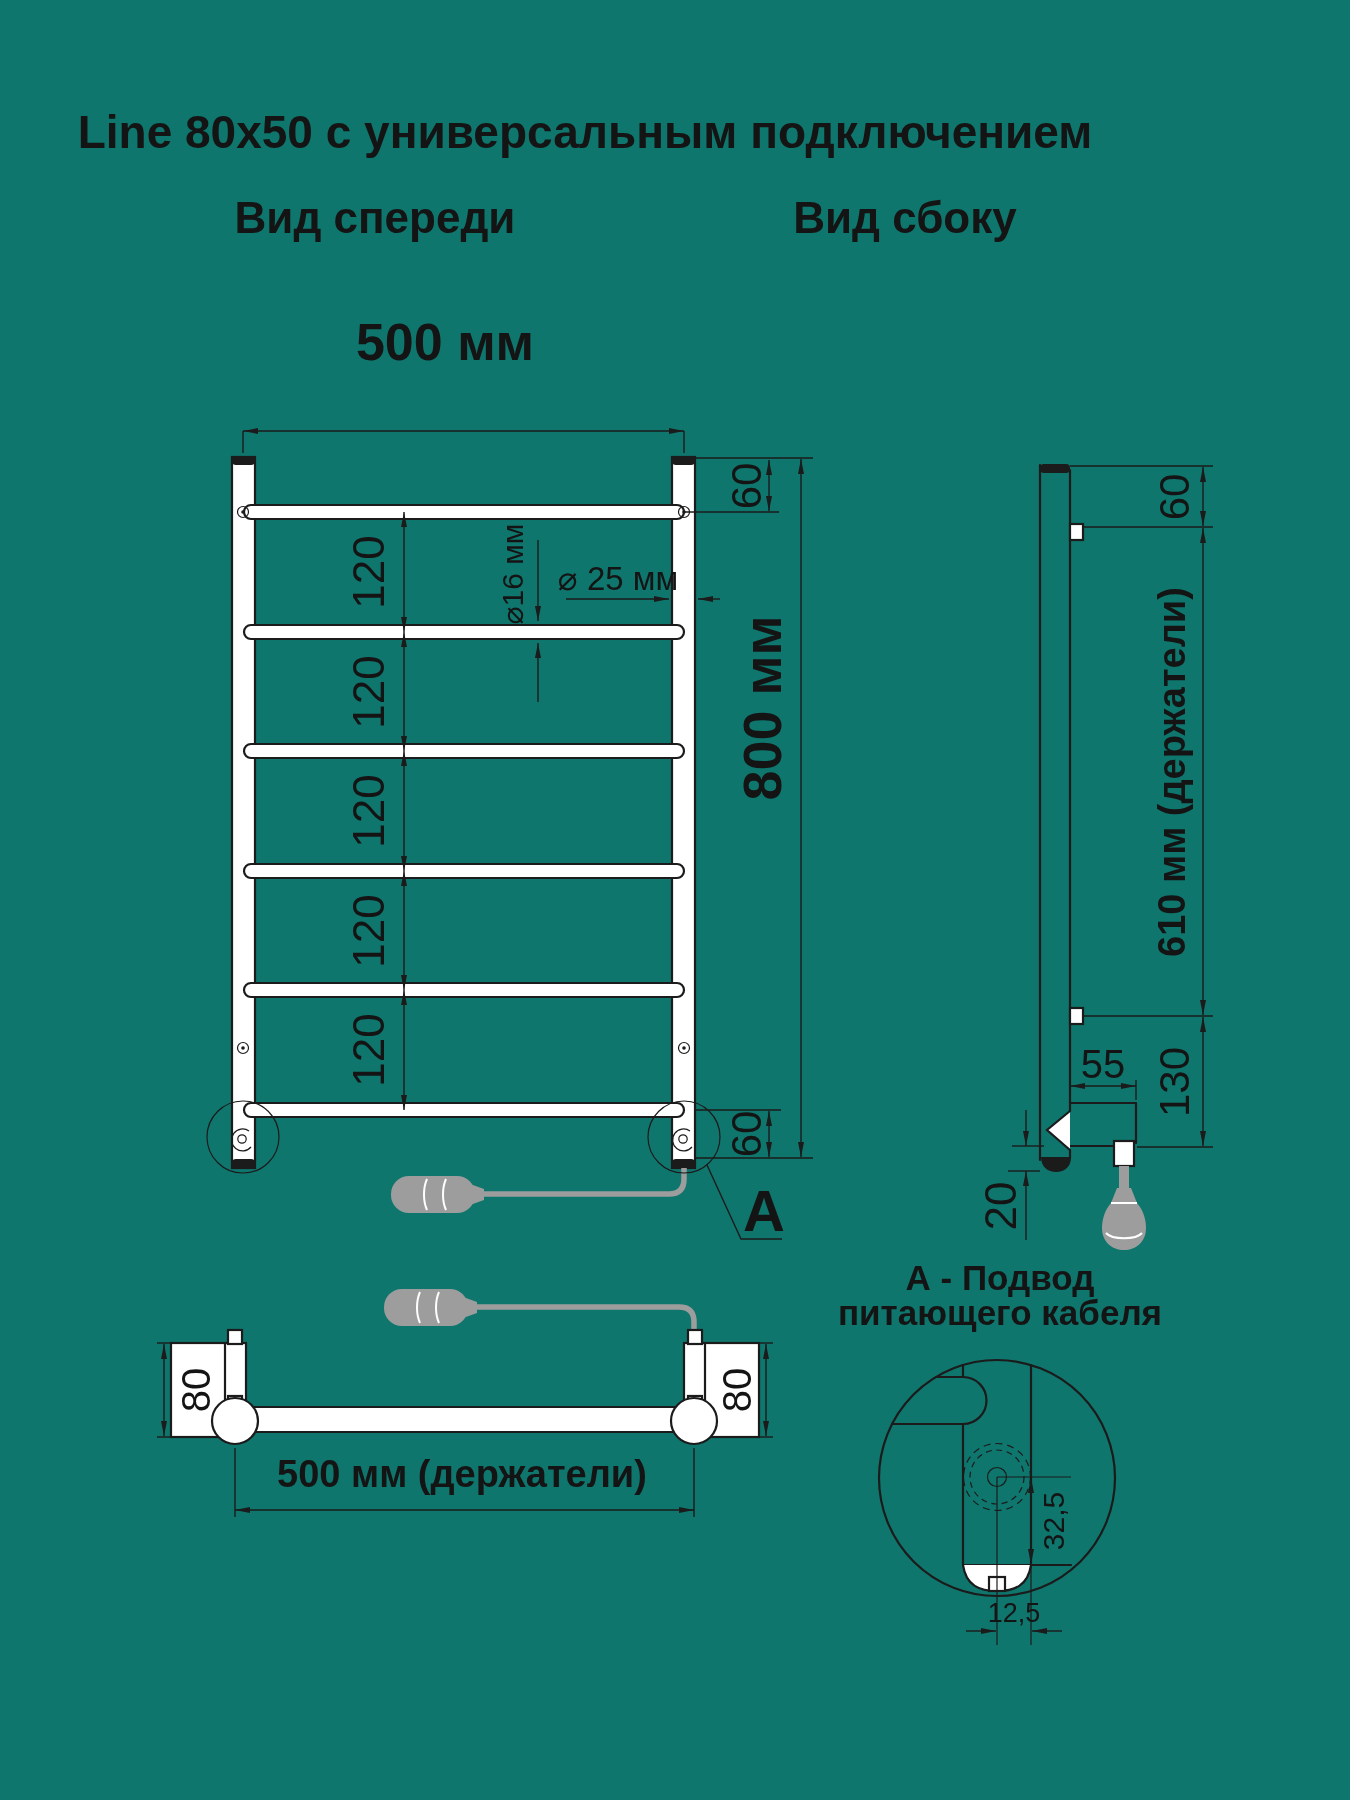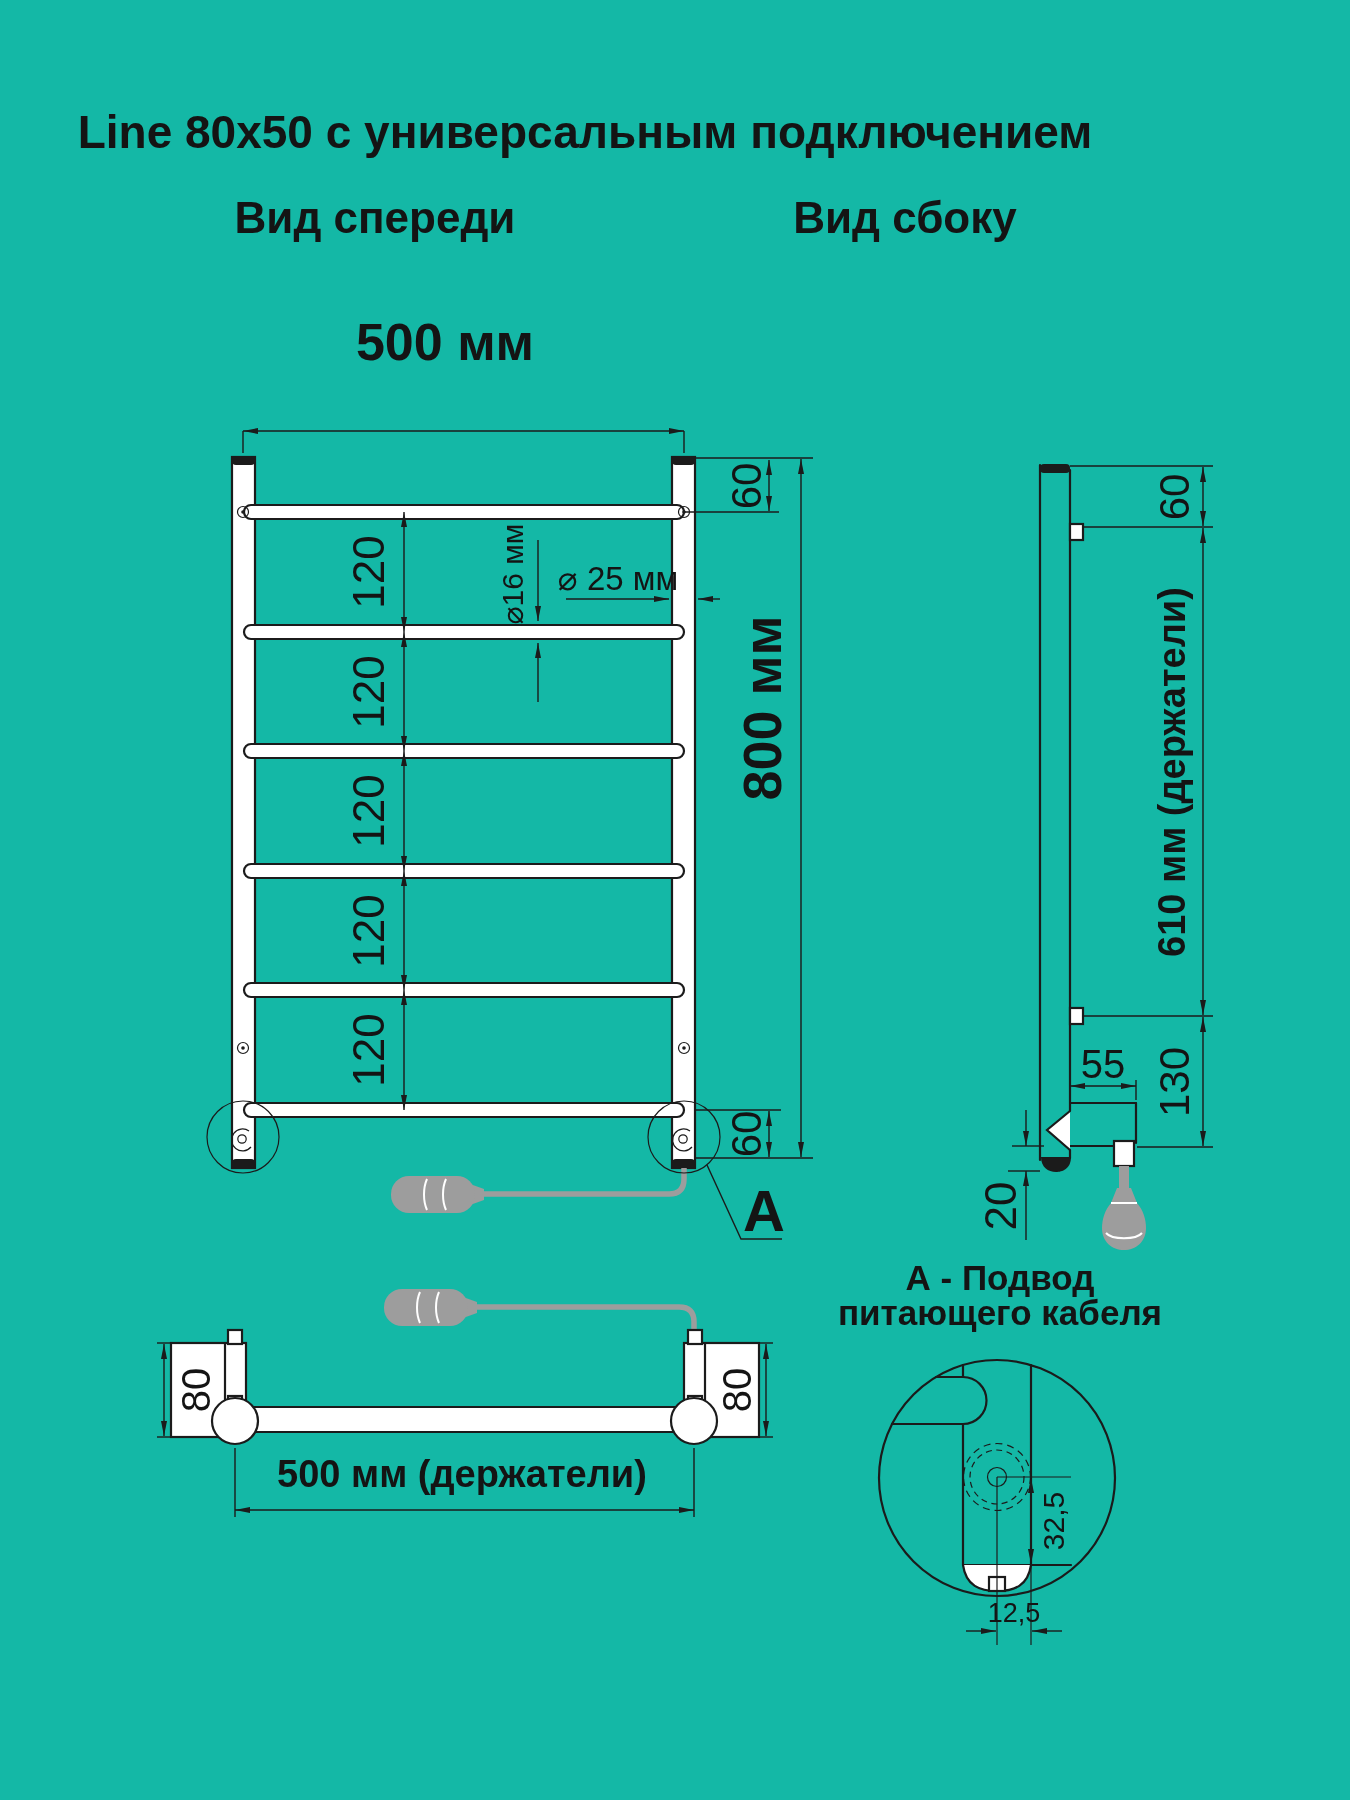--- a/index.html
+++ b/index.html
@@ -1,16 +1,16 @@
 <!DOCTYPE html>
 <html><head>
 <meta charset="utf-8">
 <style>
   html,body{margin:0;padding:0;background:#ffffff;}
-  .stage{width:1350px;height:1800px;position:relative;background:#14b8a6;margin:0 auto;overflow:hidden;}
+  .stage{width:1350px;height:1800px;position:relative;background:#0f766e;margin:0 auto;overflow:hidden;}
   svg{display:block;}
   text{font-family:"Liberation Sans","DejaVu Sans",sans-serif;fill:#141414;}
   .tb{font-weight:700;}
   .outline{stroke:#1b1b1b;stroke-width:2.2;fill:none;stroke-linecap:round;}
   .outfill{stroke:#1b1b1b;stroke-width:2.2;fill:#ffffff;}
   .dim{stroke:#1b1b1b;stroke-width:1.4;fill:none;}
   .thin{stroke:#1b1b1b;stroke-width:1.2;fill:none;}
   .cap{fill:#1b1b1b;stroke:none;}
   .gray{fill:#9d9d9d;stroke:none;}
   .grayline{stroke:#9d9d9d;stroke-width:5.5;fill:none;}

